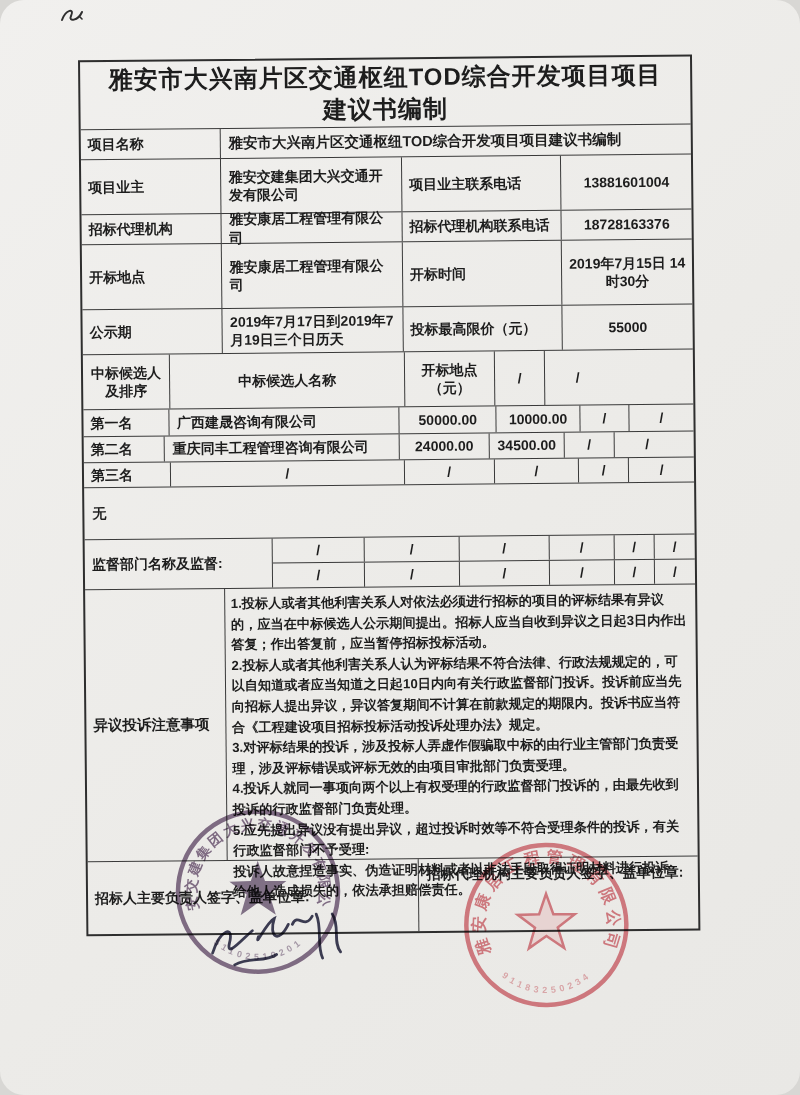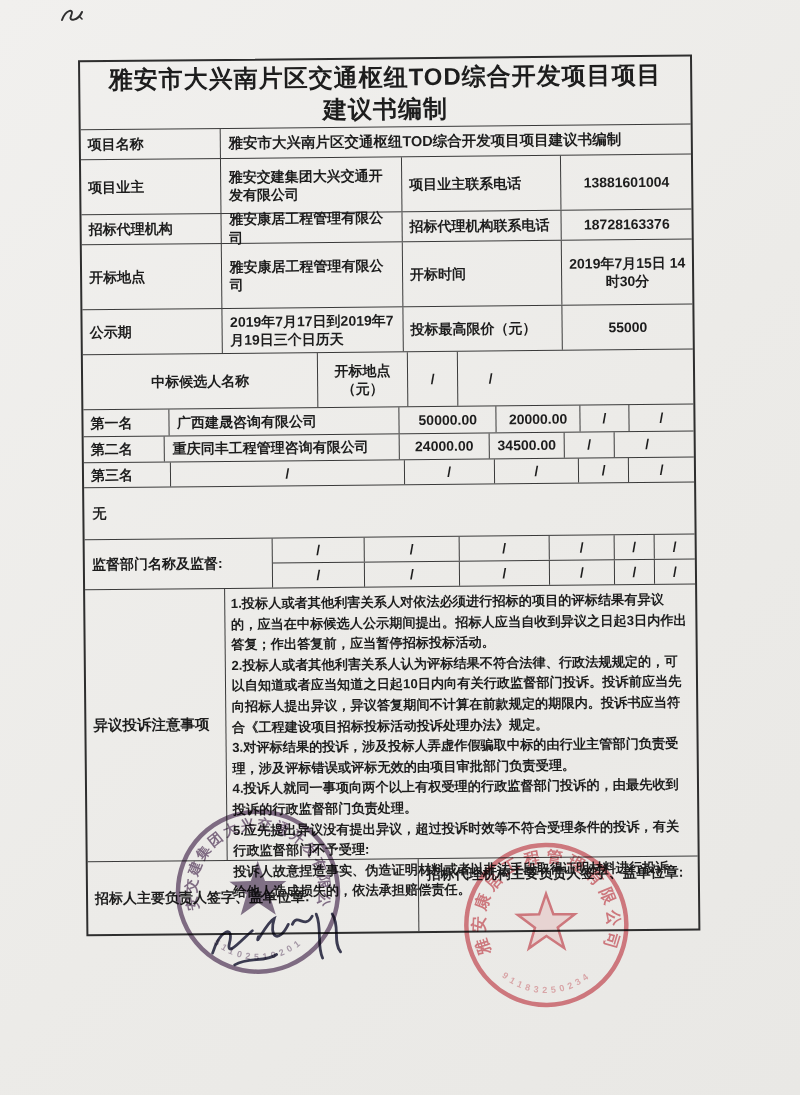--- a/index.html
+++ b/index.html
@@ -3,21 +3,21 @@
 <meta charset="utf-8">
 <style>
   :root{
     --line:#3a3a3a;
     --ink:#1d1d1d;
     --paper:#eeedea;
   }
   *{margin:0;padding:0;box-sizing:border-box;}
   html,body{background:#d8d7d4;}
   body{width:800px;height:1095px;position:relative;font-family:"Liberation Sans","DejaVu Sans",sans-serif;color:var(--ink);}
-  .paper{position:absolute;inset:0;background:linear-gradient(135deg,#f1f0ee 0%,#ecebe8 55%,#e9e8e5 100%);overflow:hidden;}
+  .paper{position:absolute;inset:0;background:linear-gradient(135deg,#f1f0ee 0%,#ecebe8 55%,#e9e8e5 100%);overflow:hidden;border-radius:24px;}
   .sheet{position:absolute;left:78px;top:58px;width:614px;transform:rotate(-0.55deg);transform-origin:40% 0;}
   .doc-table{width:614px;border:2.5px solid #2e2e2e;background:transparent;}
   .row{display:flex;border-bottom:1.5px solid var(--line);}
   .row:last-child{border-bottom:none;}
   .cell{border-right:1.5px solid var(--line);display:flex;align-items:center;justify-content:center;padding:2px 5px;font-size:14px;font-weight:600;line-height:1.3;text-align:center;}
   .cell:last-child{border-right:none;}
   .cell.lbl{justify-content:flex-start;text-align:left;padding-left:7px;}
   .cell.val-left{justify-content:flex-start;text-align:left;padding-left:8px;}
   .title-row{height:68px;display:flex;flex-direction:column;align-items:center;justify-content:center;border-bottom:1.5px solid var(--line);}
   .title-line{font-size:24px;font-weight:700;letter-spacing:1px;line-height:32px;}
@@ -76,31 +76,32 @@
       </div>
 
       <div class="row" style="height:45px">
         <div class="cell lbl" style="width:140px">公示期</div>
         <div class="cell val-left" style="width:182px">2019年7月17日到2019年7月19日三个日历天</div>
         <div class="cell lbl" style="width:160px">投标最高限价（元）</div>
         <div class="cell" style="width:130px">55000</div>
       </div>
 
       <div class="row" style="height:55px">
+        <div class="cell" style="width:87px">中标候选人及排序</div>
         <div class="cell" style="width:235px">中标候选人名称</div>
         <div class="cell" style="width:90px">开标地点（元）</div>
         <div class="cell" style="width:50px">/</div>
         <div class="cell" style="width:65px">/</div>
       </div>
 
       <div class="row" style="height:27px">
         <div class="cell lbl" style="width:87px">第一名</div>
         <div class="cell val-left" style="width:235px">广西建晟咨询有限公司</div>
         <div class="cell" style="width:99px">50000.00</div>
-        <div class="cell" style="width:85px">20000.00</div>
+        <div class="cell" style="width:85px">10000.00</div>
         <div class="cell" style="width:50px">/</div>
         <div class="cell" style="width:65px">/</div>
       </div>
 
       <div class="row" style="height:26px">
         <div class="cell lbl" style="width:81px">第二名</div>
         <div class="cell val-left" style="width:235px">重庆同丰工程管理咨询有限公司</div>
         <div class="cell" style="width:90px">24000.00</div>
         <div class="cell" style="width:75px">34500.00</div>
         <div class="cell" style="width:50px">/</div>

